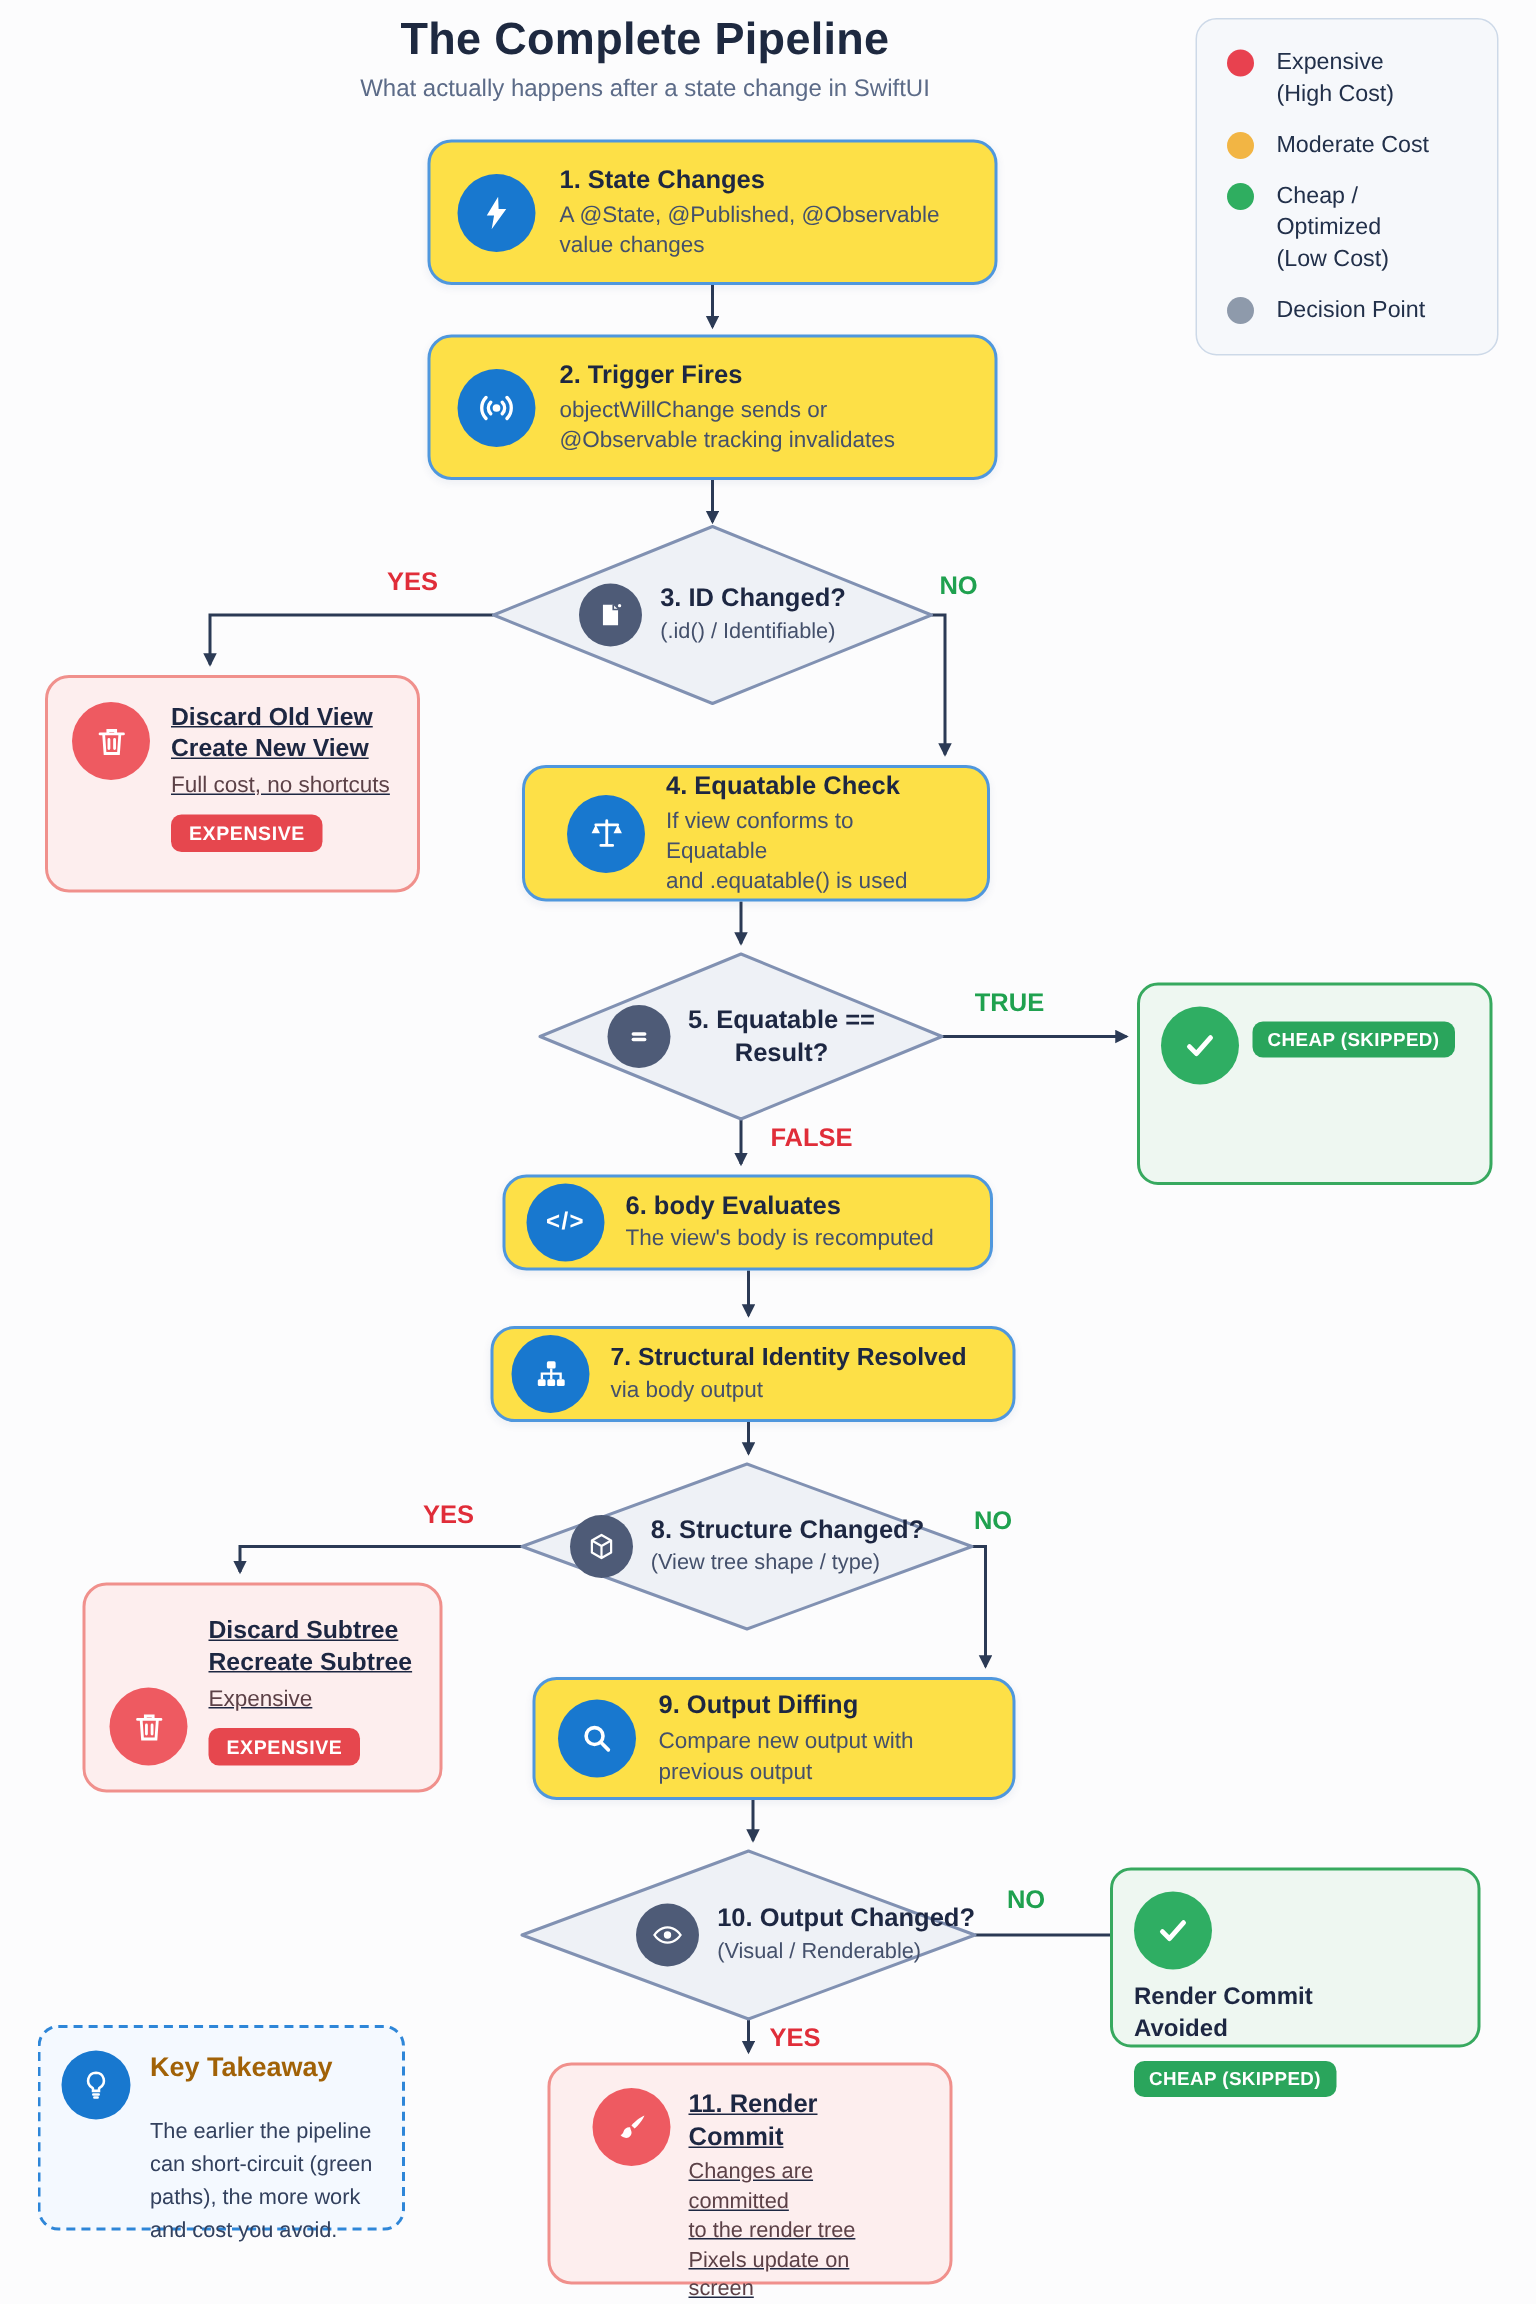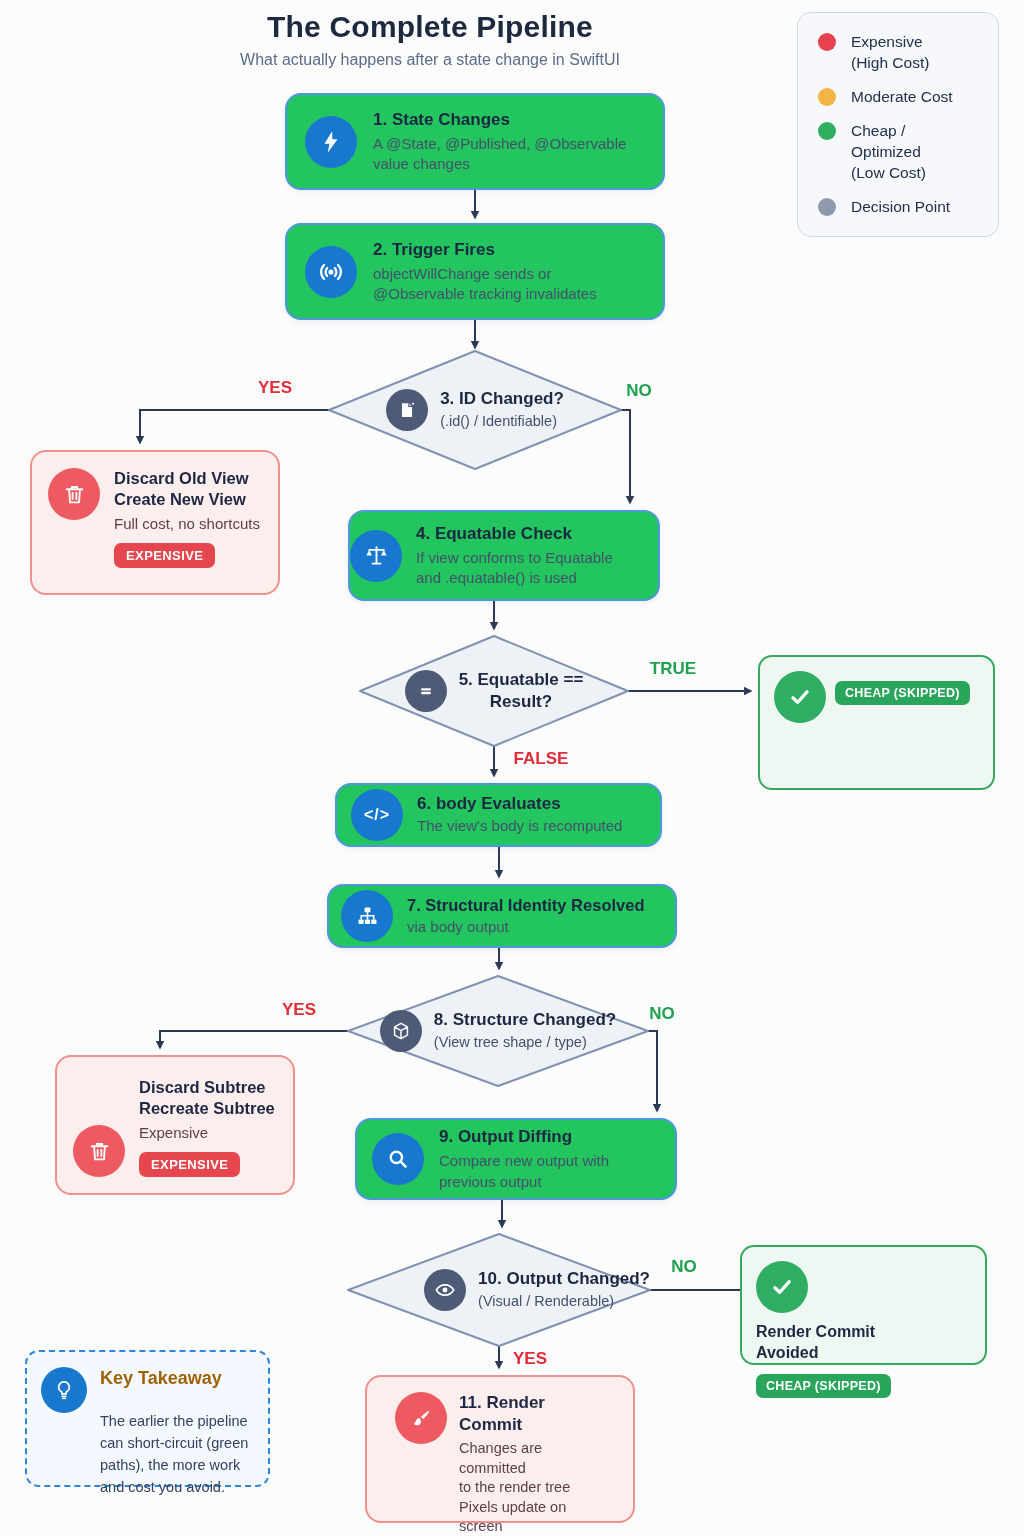--- a/index.html
+++ b/index.html
@@ -12,21 +12,21 @@
 
   .wires { position:absolute; left:0; top:0; z-index:0; }
 
   .header { position:absolute; left:0; top:10px; width:860px; text-align:center; z-index:1; }
   .title { font-size:30px; font-weight:bold; color:#1e2940; letter-spacing:.2px; }
   .subtitle { margin-top:7px; font-size:16px; color:#5c6b88; }
 
   
   .pnode {
     position:absolute; z-index:1; display:flex; align-items:center; gap:16px;
-    background:#22c55e; border:2px solid #4f97dd; border-radius:16px;
+    background:#fde047; border:2px solid #4f97dd; border-radius:16px;
     padding:0 18px; box-shadow:0 2px 6px rgba(30,60,120,.07);
   }
   .icirc { border-radius:50%; display:flex; align-items:center; justify-content:center; flex:0 0 auto; }
   .blue  { background:#1878cf; width:52px; height:52px; }
   .slate { background:#4e5b77; width:42px; height:42px; }
   .redc  { background:#ee5a61; width:52px; height:52px; }
   .greenc{ background:#2fae63; width:52px; height:52px; }
   .code-glyph { color:#fff; font-weight:bold; font-size:16px; letter-spacing:1px; }
 
   .t { font-weight:bold; font-size:17px; color:#1d2742; white-space:pre-line; line-height:1.3; }
@@ -34,21 +34,21 @@
 
   
   .dmdc { position:absolute; z-index:1; display:flex; align-items:center; justify-content:center; gap:12px; }
   .dmdc .t { font-size:17px; }
   .dmdc .d { font-size:14.5px; margin-top:2px; }
   .center-t { text-align:center; }
 
   
   .rnode {
     position:absolute; z-index:1; display:flex; align-items:flex-start; gap:14px;
-    background:#fdeeee; border:2px solid #f0908c; border-radius:16px; padding:16px;
+    background:#fdeeee; border:2px solid #f0908c; border-radius:16px; padding:16px;text-decoration:underline;
   }
   .rnode .d { color:#5c4147; }
   .badge-red {
     display:inline-block; margin-top:9px; background:#e6474e; color:#fff;
     font-weight:bold; font-size:13px; padding:5px 12px; border-radius:7px;
     letter-spacing:.4px; white-space:nowrap;
   }
 
   
   .gnode {
@@ -194,21 +194,21 @@
         </svg>
     </span>
     <div>
       <div class="t" style="font-size:16.5px;">Discard Old View
 Create New View</div>
       <div class="d">Full cost, no shortcuts</div>
       <span class="badge-red">EXPENSIVE</span>
     </div>
   </div>
 
-  <div class="pnode" style="left:348px; top:510px; width:312px; height:91px; padding:0 0; gap:14px;">
+  <div class="pnode" style="left:348px; top:510px; width:312px; height:91px; padding:0 28px; gap:14px;">
     <span class="icirc blue">
       <svg width="27" height="27" viewBox="0 0 24 24">
         <g stroke="#fff" stroke-width="1.7" fill="none" stroke-linecap="round">
             <path d="M12 4.6v14.6M5.5 7h13M8.5 19.2h7"></path>
           </g>
         <path d="M5.5 7 3 12h5zM18.5 7 16 12h5z" fill="#fff"></path>
       </svg>
     </span>
     <div>
       <div class="t">4. Equatable Check</div>

